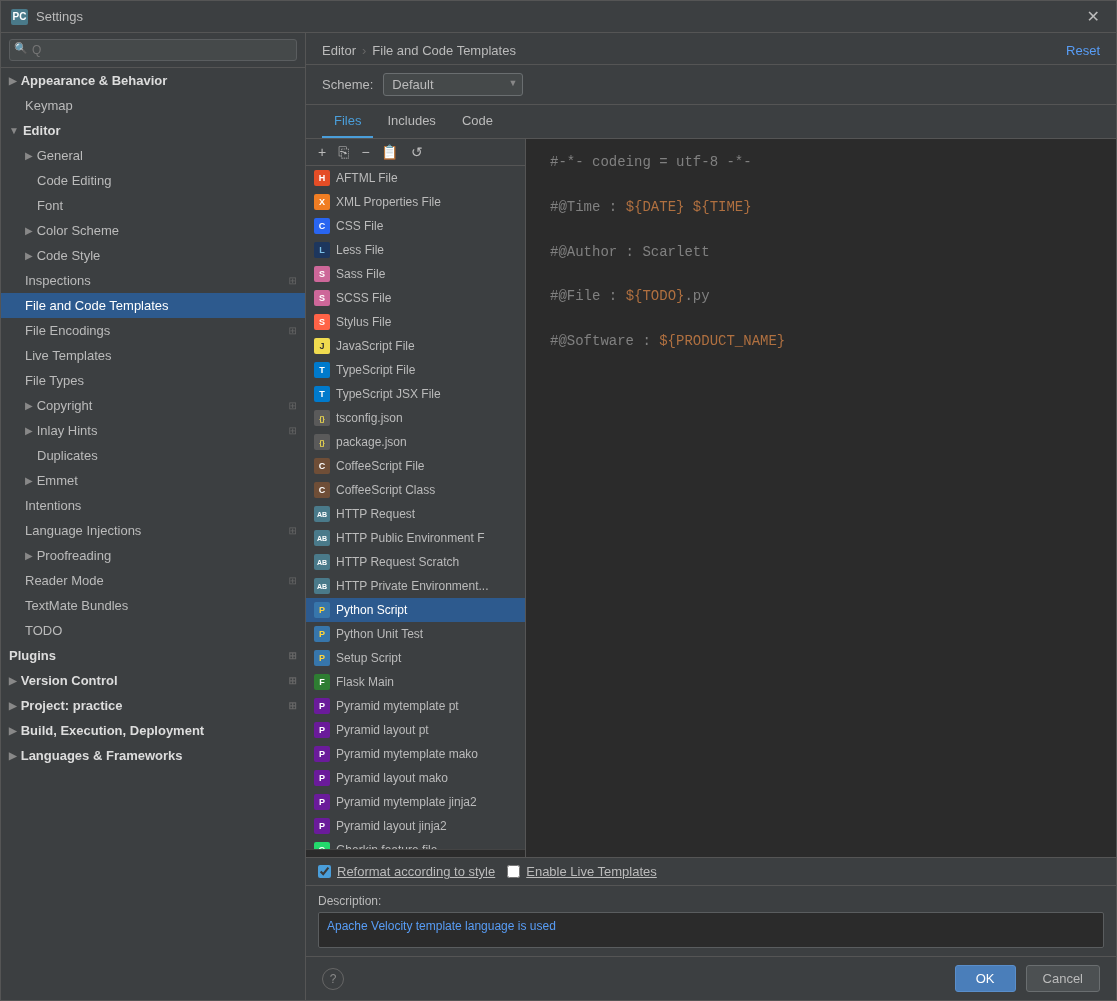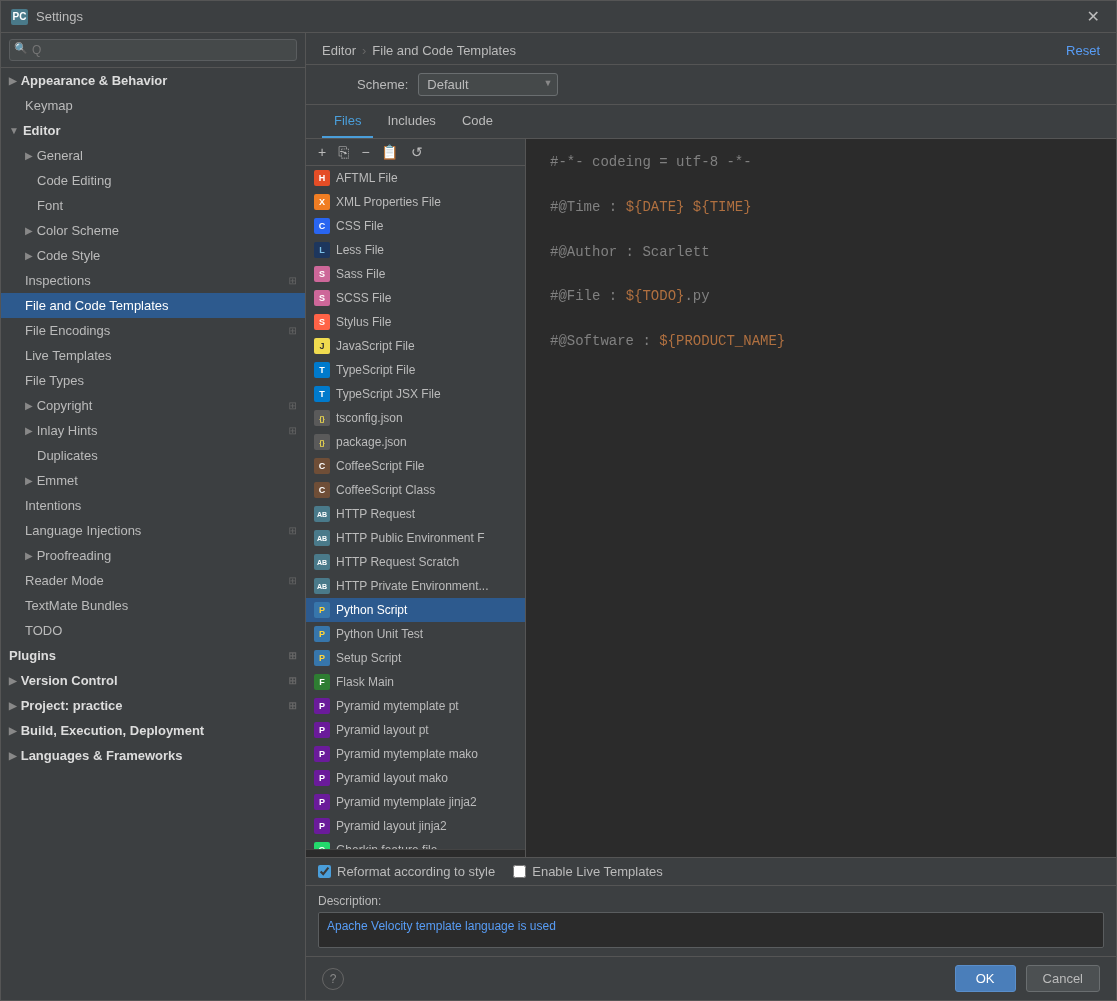--- a/index.html
+++ b/index.html
@@ -179,21 +179,20 @@
       padding: 8px 16px;
       border-bottom: 1px solid #555;
       display: flex;
       align-items: center;
       flex-shrink: 0;
     }
     .scheme-label {
       color: #bbbbbb;
       margin-right: 10px;
       font-size: 13px;
-      margin-left: 35px;
     }
     .scheme-select {
       background: #45494a;
       border: 1px solid #6a6e70;
       color: #bbbbbb;
       padding: 3px 24px 3px 8px;
       font-size: 13px;
       border-radius: 3px;
       appearance: none;
       -webkit-appearance: none;
@@ -351,23 +350,24 @@
     .code-editor::-webkit-scrollbar-thumb { background: #555; border-radius: 4px; }
 
     .code-line { white-space: pre; display: block; }
 
     .code-options-bar {
       padding: 6px 12px;
       border-top: 1px solid #555;
       border-bottom: 1px solid #555;
       display: flex;
       align-items: center;
-      gap: 18px;
-      flex-shrink: 0;
-      background: #3c3f41;
+      gap: 12px;
+      flex-shrink: 0;
+      background: #3c3f41;
+      text-decoration: underline;
     }
     .checkbox-group {
       display: flex;
       align-items: center;
       gap: 6px;
     }
     .checkbox-group input[type=checkbox] {
       cursor: pointer;
       accent-color: #4a9eda;
     }

